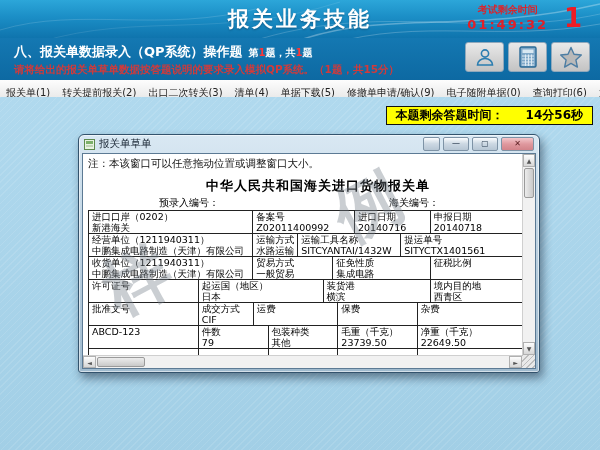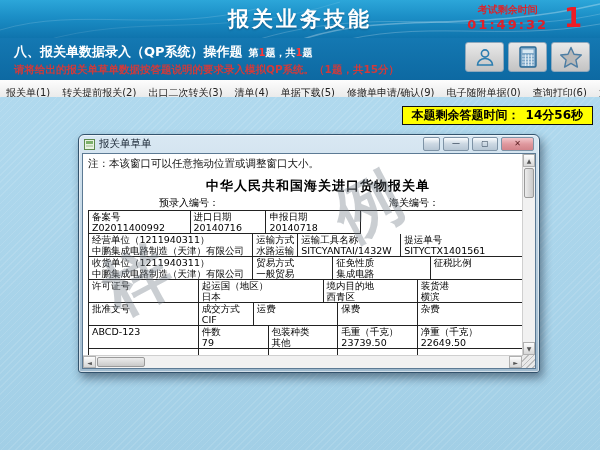--- a/index.html
+++ b/index.html
@@ -33,21 +33,21 @@
     background:linear-gradient(180deg,#fdfdfd,#e2e2e2);border-bottom:2px solid #5d9bc4;font-size:10px;color:#222;}
   .menu-item{padding:0 6px;white-space:nowrap;cursor:default;}
   .menu-item u{text-decoration:underline;}
   
   .desktop{position:absolute;left:0;top:97px;width:600px;height:353px;
     background:
       repeating-linear-gradient(135deg, rgba(255,255,255,.10) 0 1px, rgba(255,255,255,0) 1px 5px),
       linear-gradient(180deg,#b0d9ee,#a2cfe6);}
   .question-timer{position:absolute;right:7px;top:9px;height:19px;background:#ffff00;border:1px solid #111;
     display:flex;align-items:center;padding:0 9px;font-size:12px;font-weight:bold;color:#000;white-space:nowrap;}
-  .question-timer .qt-val{margin-left:6px;}
+  .question-timer .qt-val{margin-left:22px;}
   
   .window{position:absolute;left:78px;top:37px;width:462px;height:239px;border-radius:6px 6px 3px 3px;
     background:linear-gradient(180deg,#d9e8f3,#9fbace);border:1px solid #33536d;
     box-shadow:3px 5px 10px rgba(0,10,30,.45), inset 0 0 0 1px rgba(255,255,255,.55);}
   .titlebar{height:18px;display:flex;align-items:center;padding:0 5px;font-size:10.5px;color:#152230;}
   .titlebar .wtitle{margin-left:4px;white-space:nowrap;}
   .win-controls{margin-left:auto;display:flex;gap:3px;}
   .wbtn{height:14px;border:1px solid #7e93a6;border-radius:2px;text-align:center;
     background:linear-gradient(180deg,#fbfdfe,#ccd8e3 48%,#b6c6d4);font-size:8px;line-height:12px;color:#23364a;cursor:pointer;}
   .wbtn.small{width:17px;}
@@ -178,20 +178,24 @@
       <div class="client">
         <div class="note">注：本该窗口可以任意拖动位置或调整窗口大小。</div>
         <div class="doc-title">中华人民共和国海关进口货物报关单</div>
         <div class="doc-labels">
           <span class="pre-entry">预录入编号：</span>
           <span class="customs-no">海关编号：</span>
         </div>
 
         <div class="decl-table">
             <div class="trow">
+              <div class="tcell" style="width: 37.7%;">
+                <div class="tlabel">进口口岸（0202）</div>
+                <div class="tvalue">新港海关</div>
+              </div>
               <div class="tcell" style="width: 23.3%;">
                 <div class="tlabel">备案号</div>
                 <div class="tvalue">Z02011400992</div>
               </div>
               <div class="tcell" style="width: 17.4%;">
                 <div class="tlabel">进口日期</div>
                 <div class="tvalue">20140716</div>
               </div>
               <div class="tcell" style="width: 21.6%;">
                 <div class="tlabel">申报日期</div>
@@ -236,27 +240,27 @@
             </div>
             <div class="trow">
               <div class="tcell" style="width: 25.2%;">
                 <div class="tlabel">许可证号</div>
                 <div class="tvalue"></div>
               </div>
               <div class="tcell" style="width: 28.6%;">
                 <div class="tlabel">起运国（地区）</div>
                 <div class="tvalue">日本</div>
               </div>
+              <div class="tcell" style="width: 24.6%;">
+                <div class="tlabel">装货港</div>
+                <div class="tvalue">横滨</div>
+              </div>
               <div class="tcell" style="width: 21.6%;">
                 <div class="tlabel">境内目的地</div>
                 <div class="tvalue">西青区</div>
-              </div>
-              <div class="tcell" style="width: 24.6%;">
-                <div class="tlabel">装货港</div>
-                <div class="tvalue">横滨</div>
               </div>
             </div>
             <div class="trow">
               <div class="tcell" style="width: 25.2%;">
                 <div class="tlabel">批准文号</div>
                 <div class="tvalue"></div>
               </div>
               <div class="tcell" style="width: 12.6%;">
                 <div class="tlabel">成交方式</div>
                 <div class="tvalue">CIF</div>

